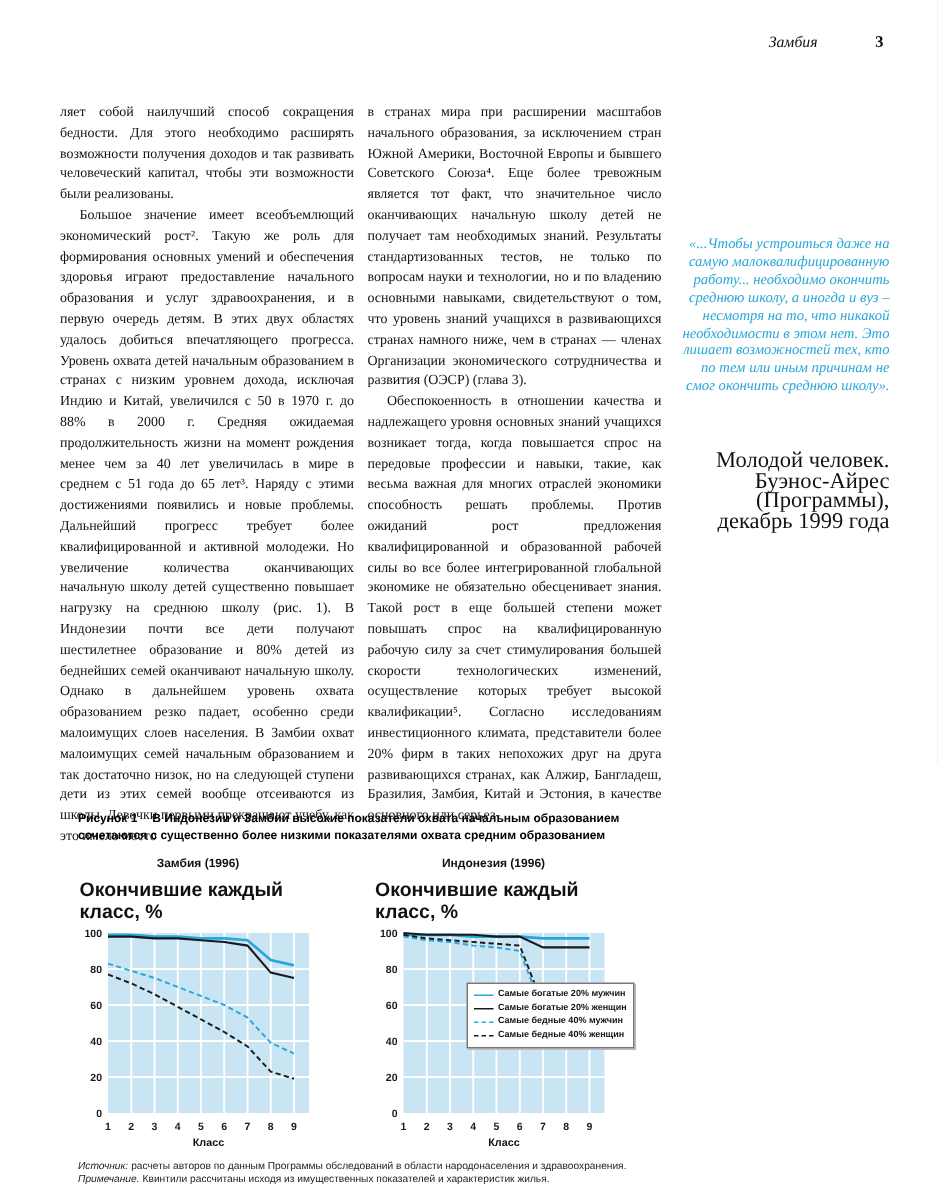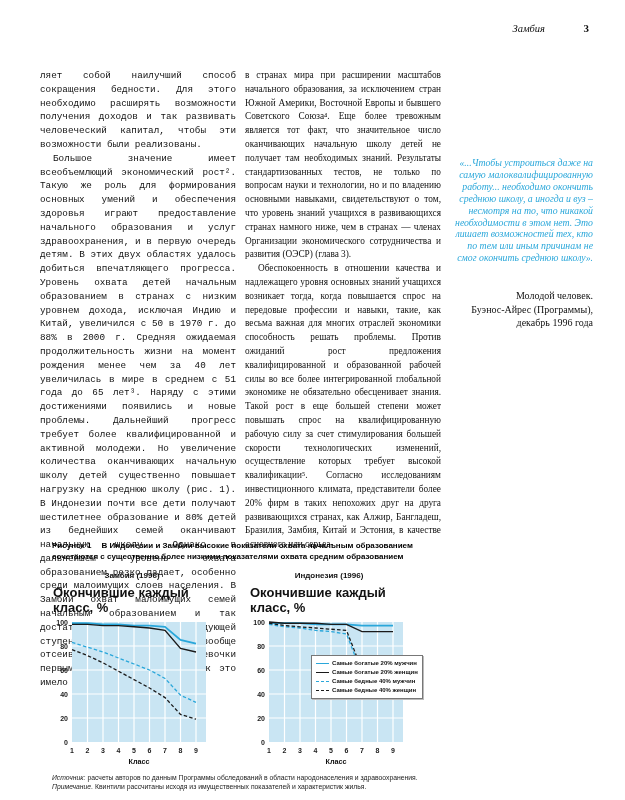--- a/index.html
+++ b/index.html
@@ -3,29 +3,29 @@
 <meta charset="utf-8">
 <style>
   html,body{margin:0;padding:0;background:#e8e8e8;}
   .page{position:relative;width:625px;height:800px;background:#ffffff;margin:0 auto;
         font-family:"Liberation Serif",serif;color:#111;overflow:hidden;}
   
   .running-head{position:absolute;top:23px;right:80px;font-style:italic;font-size:10.5px;}
   .page-number{position:absolute;top:22px;right:36px;font-weight:bold;font-size:11px;}
   
   .col{position:absolute;top:69px;width:196px;}
-  .col-left{left:40px;font-family:Liberation Mono, monospace;}
+  .col-left{left:40px;}
   .col-mid{left:245px;}
   .col p{margin:0;font-size:9.3px;line-height:13.8px;text-align:justify;}
   .col p.indent{text-indent:13px;}
   
   .quote{position:absolute;left:452px;top:157px;width:141px;
          font-style:italic;font-size:9.8px;line-height:11.9px;text-align:right;}
-  .quote-attr{position:absolute;left:430px;top:289px;width:163px;text-align:right;
-              font-size:10px;line-height:13.5px;}
+  .quote-attr{position:absolute;left:430px;top:301px;width:163px;text-align:right;
+              font-size:15px;line-height:13.5px;}
   
   .fig{position:absolute;left:40px;top:541px;width:408px;font-family:"Liberation Sans",sans-serif;margin-left:12px;}
   .fig-caption{font-size:8px;font-weight:bold;line-height:10.8px;color:#000;}
   .fig-caption .fig-label{margin-right:10px;}
   .charts-row{display:flex;margin-top:8px;}
   .chart{width:160px;position:relative;}
   .chart+.chart{margin-left:37px;}
   .chart-title{text-align:center;font-size:8px;font-weight:bold;margin-bottom:5px;}
   .axis-title{font-size:13px;font-weight:bold;margin:0 0 1px 1px;}
   svg.plot{display:block;width:160px;height:140px;}
@@ -54,21 +54,21 @@
 
   <div class="col col-mid">
     <p>в странах мира при расширении масштабов начального образования, за исключением стран Южной Америки, Восточной Европы и бывшего Советского Союза⁴. Еще более тревожным является тот факт, что значительное число оканчивающих начальную школу детей не получает там необходимых знаний. Результаты стандартизованных тестов, не только по вопросам науки и технологии, но и по владению основными навыками, свидетельствуют о том, что уровень знаний учащихся в развивающихся странах намного ниже, чем в странах — членах Организации экономического сотрудничества и развития (ОЭСР) (глава 3).</p>
     <p class="indent">Обеспокоенность в отношении качества и надлежащего уровня основных знаний учащихся возникает тогда, когда повышается спрос на передовые профессии и навыки, такие, как весьма важная для многих отраслей экономики способность решать проблемы. Против ожиданий рост предложения квалифицированной и образованной рабочей силы во все более интегрированной глобальной экономике не обязательно обесценивает знания. Такой рост в еще большей степени может повышать спрос на квалифицированную рабочую силу за счет стимулирования большей скорости технологических изменений, осуществление которых требует высокой квалификации⁵. Согласно исследованиям инвестиционного климата, представители более 20% фирм в таких непохожих друг на друга развивающихся странах, как Алжир, Бангладеш, Бразилия, Замбия, Китай и Эстония, в качестве основного или серьез-</p>
   </div>
 
   <div class="quote accent-text" style="color: rgb(42, 167, 218);">«...Чтобы устроиться даже на самую малоквалифицированную работу... необходимо окончить среднюю школу, а иногда и вуз – несмотря на то, что никакой необходимости в этом нет. Это лишает возможностей тех, кто по тем или иным причинам не смог окончить среднюю школу».</div>
   <div class="quote-attr">
     <div>Молодой человек.</div>
     <div>Буэнос-Айрес (Программы),</div>
-    <div>декабрь 1996 года</div>
+    <div>декабрь 1999 года</div>
   </div>
 
   <div class="fig">
     <div class="fig-caption">
       <span class="fig-label">Рисунок 1</span><span>В Индонезии и Замбии высокие показатели охвата начальным образованием сочетаются с существенно более низкими показателями охвата средним образованием</span>
     </div>
 
     <div class="charts-row">
       <div class="chart">
         <div class="chart-title">Замбия (1996)</div>

